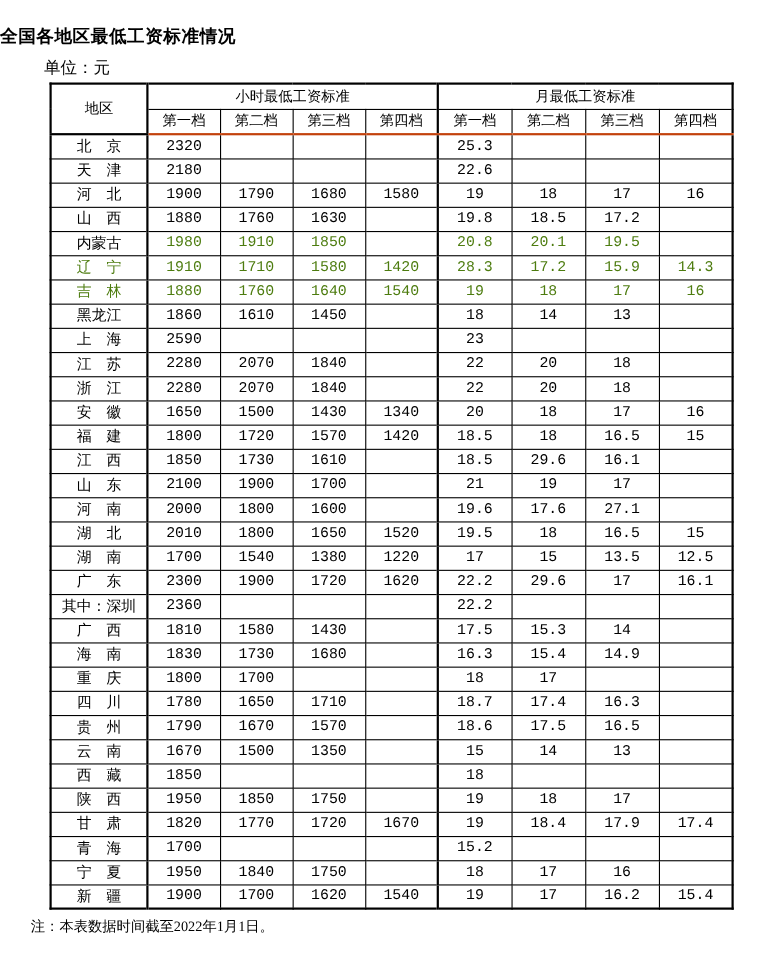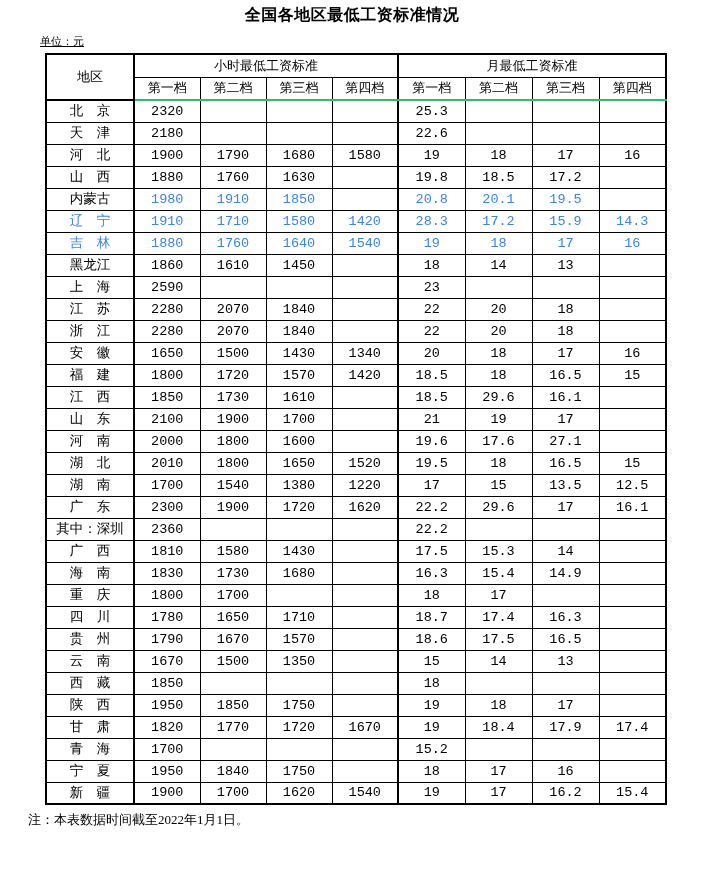--- a/index.html
+++ b/index.html
@@ -3,31 +3,29 @@
 <meta charset="utf-8">
 <style>
   * { margin:0; padding:0; box-sizing:border-box; }
   html,body { background:#ffffff; }
   body {
     width:704px; height:879px; overflow:hidden;
     color:#000;
     font-family:"Liberation Serif","DejaVu Serif",serif;
   }
   .page-title {
-    text-align:center;
     font-family:"Liberation Sans","DejaVu Sans",sans-serif;
     font-weight:bold;
     font-size:16px;
-    padding-top:5px;
+    padding-top:23px;
     letter-spacing:0.5px;
   }
   .unit-label {
     margin:8px 0 4px 40px;
-    font-size:11px;
-    text-decoration:underline;
+    font-size:15px;
   }
   table.wage-table {
     border-collapse:collapse;
     table-layout:fixed;
     margin-left:45px;
     width:616px;
     border:2px solid #000;
     font-family:Liberation Mono, monospace;
   }
   .wage-table th, .wage-table td {
@@ -39,22 +37,22 @@
     overflow:hidden;
     padding:0;
   }
   .wage-table th { font-size:13px; height:23px; }
   .wage-table td { font-size:13.5px; height:22px; }
   col.region-col { width:88px; }
   col.m-col { width:66px; }
   col.h-col { width:67px; }
   .sec-l { border-left:2px solid #000 !important; }
   .hdr-bottom { border-bottom:2px solid #000 !important; }
-  thead tr.tier-row th { border-bottom:2px solid #22c55e; }
-  td.dim, .dim { color:#3b82f6;text-align:center; }
+  thead tr.tier-row th { border-bottom:2px solid #c2410c; }
+  td.dim, .dim { color:#4d7c0f;text-align:center; }
   .footnote {
     margin:6px 0 0 28px;
     font-size:13px;
   }
 </style>
 </head>
 <body>
 
 <div class="page-title">全国各地区最低工资标准情况</div>
 <div class="unit-label">单位：元</div>

